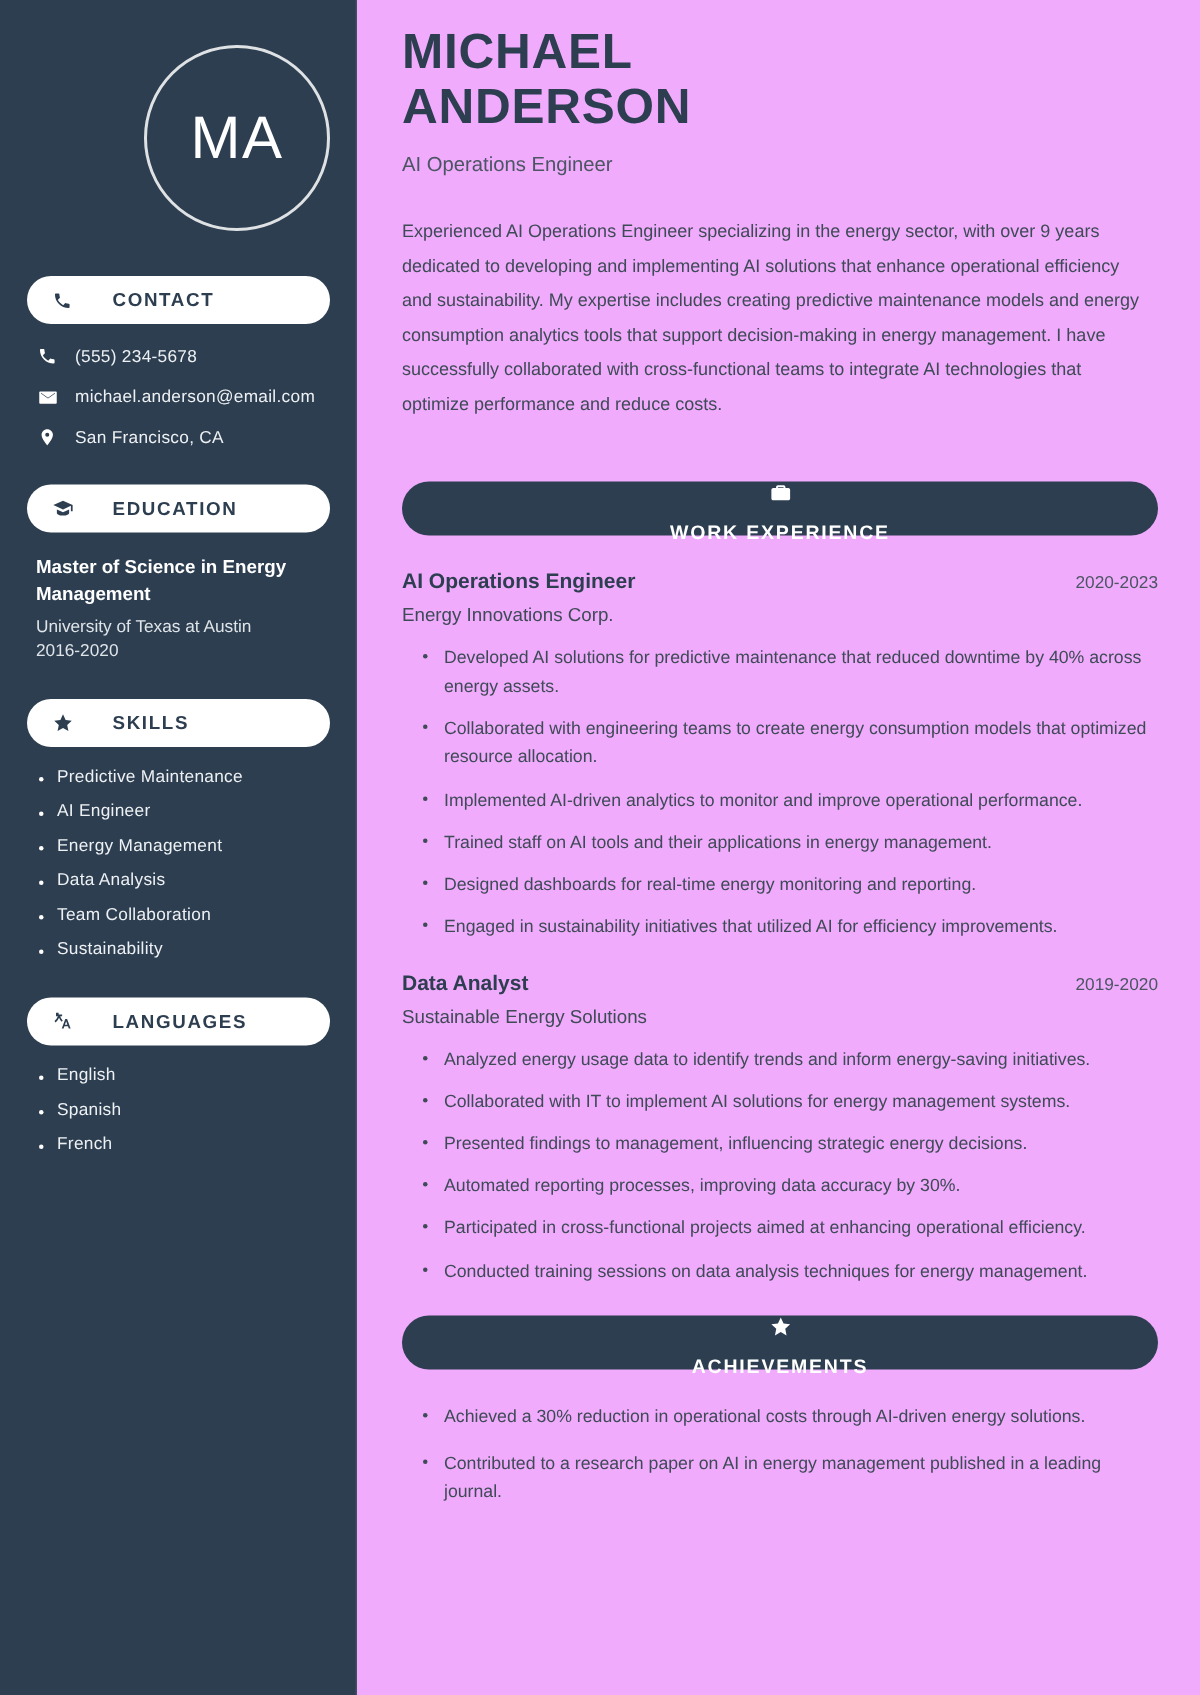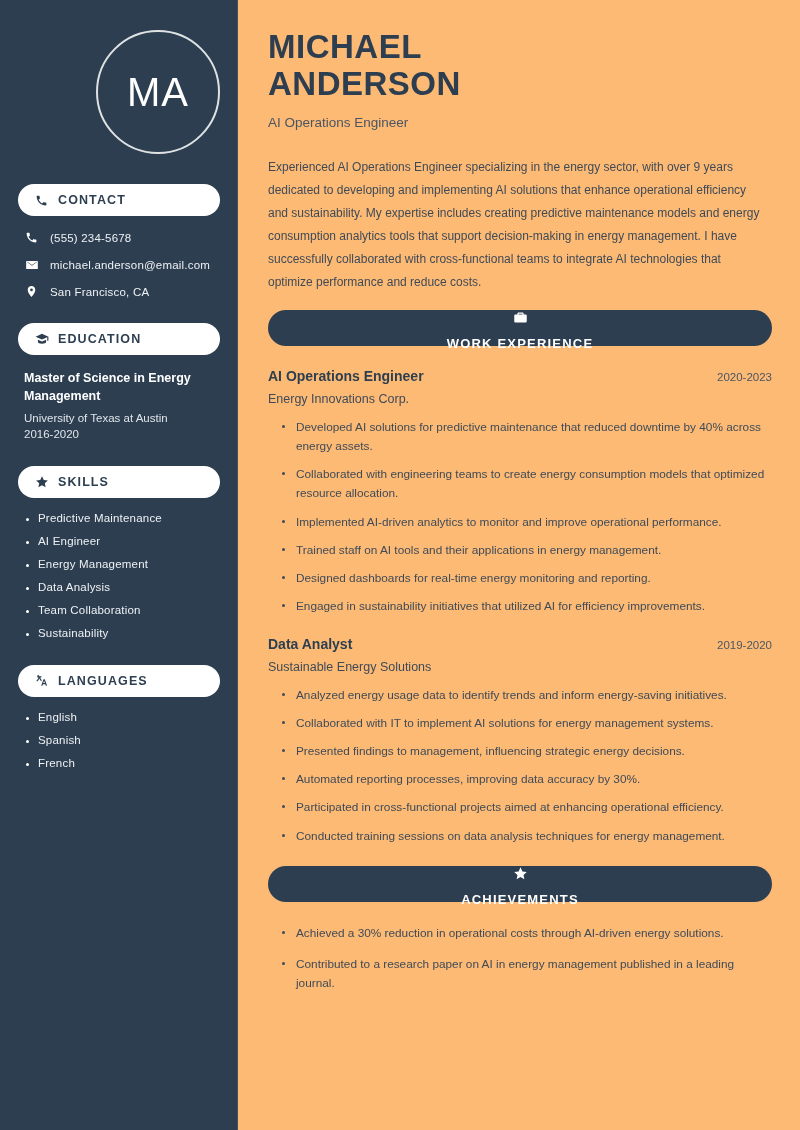--- a/index.html
+++ b/index.html
@@ -50,21 +50,21 @@
     color: #ffffff;
   }
 
   .side-pill {
     background: #ffffff;
     color: #2d3e50;
     border-radius: 18px;
     height: 32px;
     display: flex;
     align-items: center;
-    gap: 9px;
+    gap: 26px;
     padding: 0 16px;
     margin-bottom: 14px;
     font-size: 12.5px;
     font-weight: 700;
     letter-spacing: 1.1px;
   }
   .side-pill .pill-icon {
     display: inline-flex;
     align-items: center;
     justify-content: center;
@@ -116,42 +116,42 @@
     position: absolute;
     left: 2px; top: 6px;
     width: 3px; height: 3px;
     border-radius: 50%;
     background: #ffffff;
   }
 
   
   .main {
     flex: 1;
-    padding: 29px 28px 20px 30px;
-    background: #fdba74;
+    padding: 16px 28px 20px 30px;
+    background: #f0abfc;
   }
   .name {
     font-size: 33px;
     font-weight: 700;
     line-height: 1.12;
     color: #2d3e50;
     letter-spacing: 0.5px;
     text-transform: uppercase;
   }
   .title {
     font-size: 13.5px;
     color: #4b5563;
     margin-top: 12px;
     margin-bottom: 26px;
   }
   .summary {
     font-size: 12px;
     line-height: 1.92;
     color: #3f4a57;
-    margin-bottom: 16px;
+    margin-bottom: 40px;
     padding-right: 6px;
   }
 
   .section-bar {
     background: #2d3e50;
     color: #ffffff;
     border-radius: 20px;
     height: 36px;
     display: flex;
     align-items: center;

